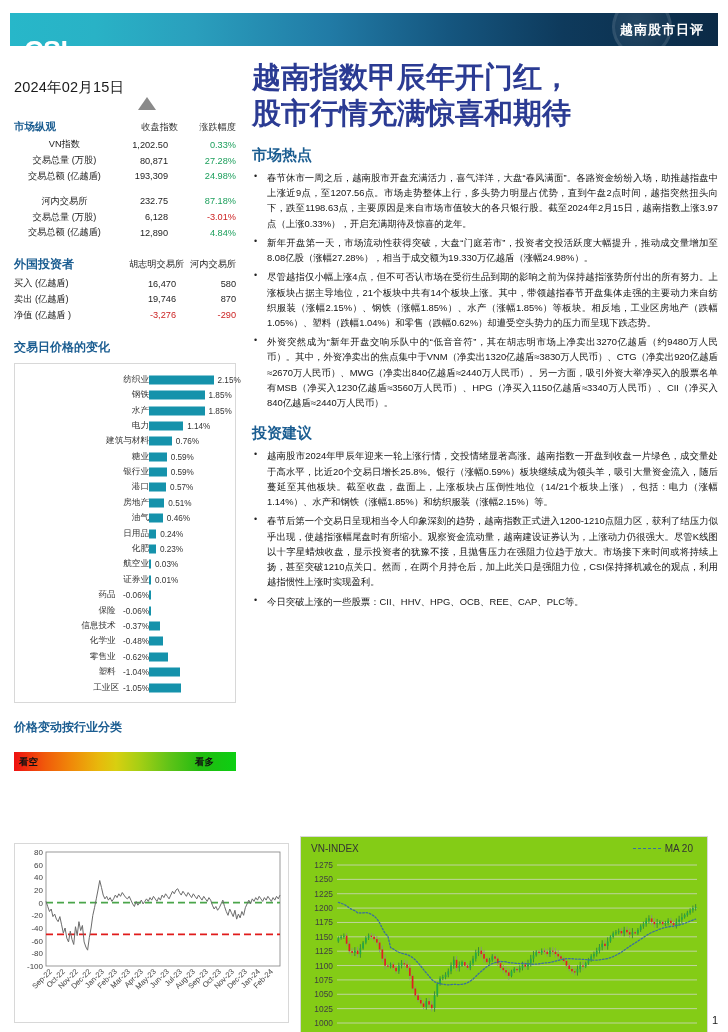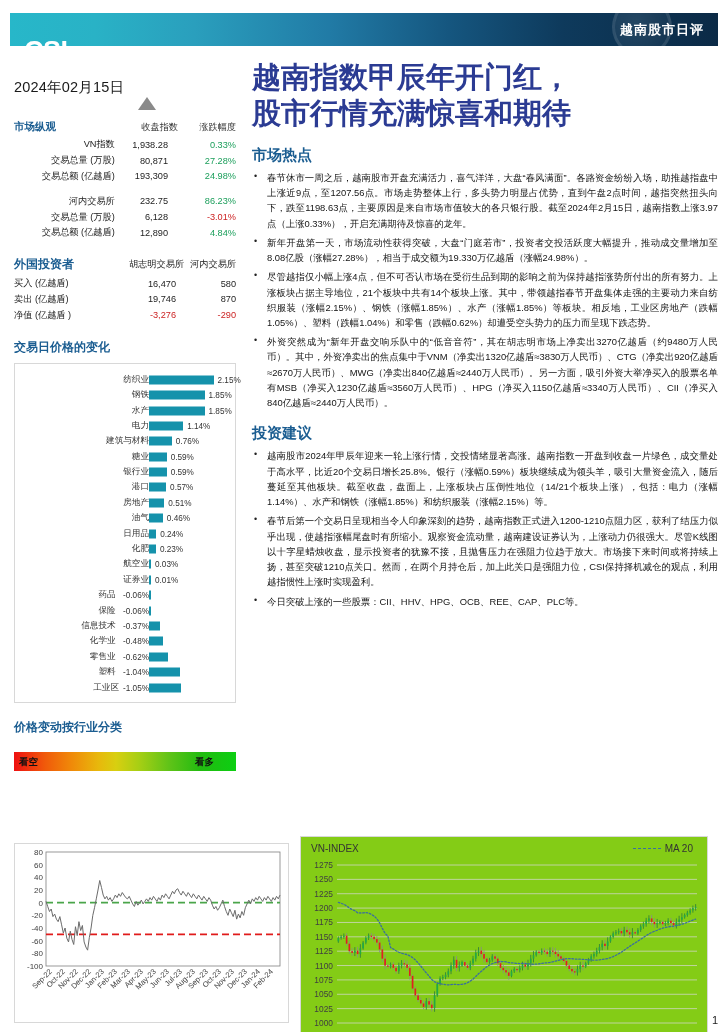--- a/index.html
+++ b/index.html
@@ -52,21 +52,21 @@
   
   .tbl { width: 100%; border-collapse: collapse; font-size: 9.2px; color: #222; }
   .tbl th {
     font-weight: normal; text-align: right; padding: 1px 0 3px 0;
     color: #333; font-size: 9.2px;
   }
   .tbl th.sec-title {
     text-align: left; color: #1b5d91; font-weight: bold; font-size: 10.5px;
   }
   .tbl td { padding: 1.4px 0; }
-  .tbl td.lbl { text-align: right; color: #222; }
+  .tbl td.lbl { text-align: center; color: #222; }
   .tbl td.val { text-align: right; padding-right: 10px; }
   .tbl td.chg { text-align: right; width: 58px; }
   .up { color: #1a9e5a; }
   .down { color: #cc2222; }
   .spacer-row td { height: 9px; padding: 0; }
   .blockgap { height: 14px; }
 
   .tbl2 { width: 100%; border-collapse: collapse; font-size: 9.2px; color: #222; }
   .tbl2 th { font-weight: normal; text-align: right; padding: 1px 0 3px 0; font-size: 9.2px; }
   .tbl2 th.sec-title {
@@ -197,40 +197,40 @@
 
   <table class="tbl">
     <tbody>
         <tr>
       <th class="sec-title">市场纵观</th>
       <th>收盘指数</th>
       <th>涨跌幅度</th>
     </tr>
     <tr>
       <td class="lbl">VN指数</td>
-      <td class="val">1,938.28</td>
+      <td class="val">1,202.50</td>
       <td class="chg up">0.33%</td>
     </tr>
     <tr>
       <td class="lbl">交易总量 (万股)</td>
       <td class="val">80,871</td>
       <td class="chg up">27.28%</td>
     </tr>
     <tr>
       <td class="lbl">交易总额 (亿越盾)</td>
       <td class="val">193,309</td>
       <td class="chg up">24.98%</td>
     </tr>
     <tr class="spacer-row">
           <td colspan="3"></td>
         </tr>
     <tr>
       <td class="lbl">河内交易所</td>
       <td class="val">232.75</td>
-      <td class="chg up">86.23%</td>
+      <td class="chg up">87.18%</td>
     </tr>
     <tr>
       <td class="lbl">交易总量 (万股)</td>
       <td class="val">6,128</td>
       <td class="chg down">-3.01%</td>
     </tr>
     <tr>
       <td class="lbl">交易总额 (亿越盾)</td>
       <td class="val">12,890</td>
       <td class="chg up">4.84%</td>

